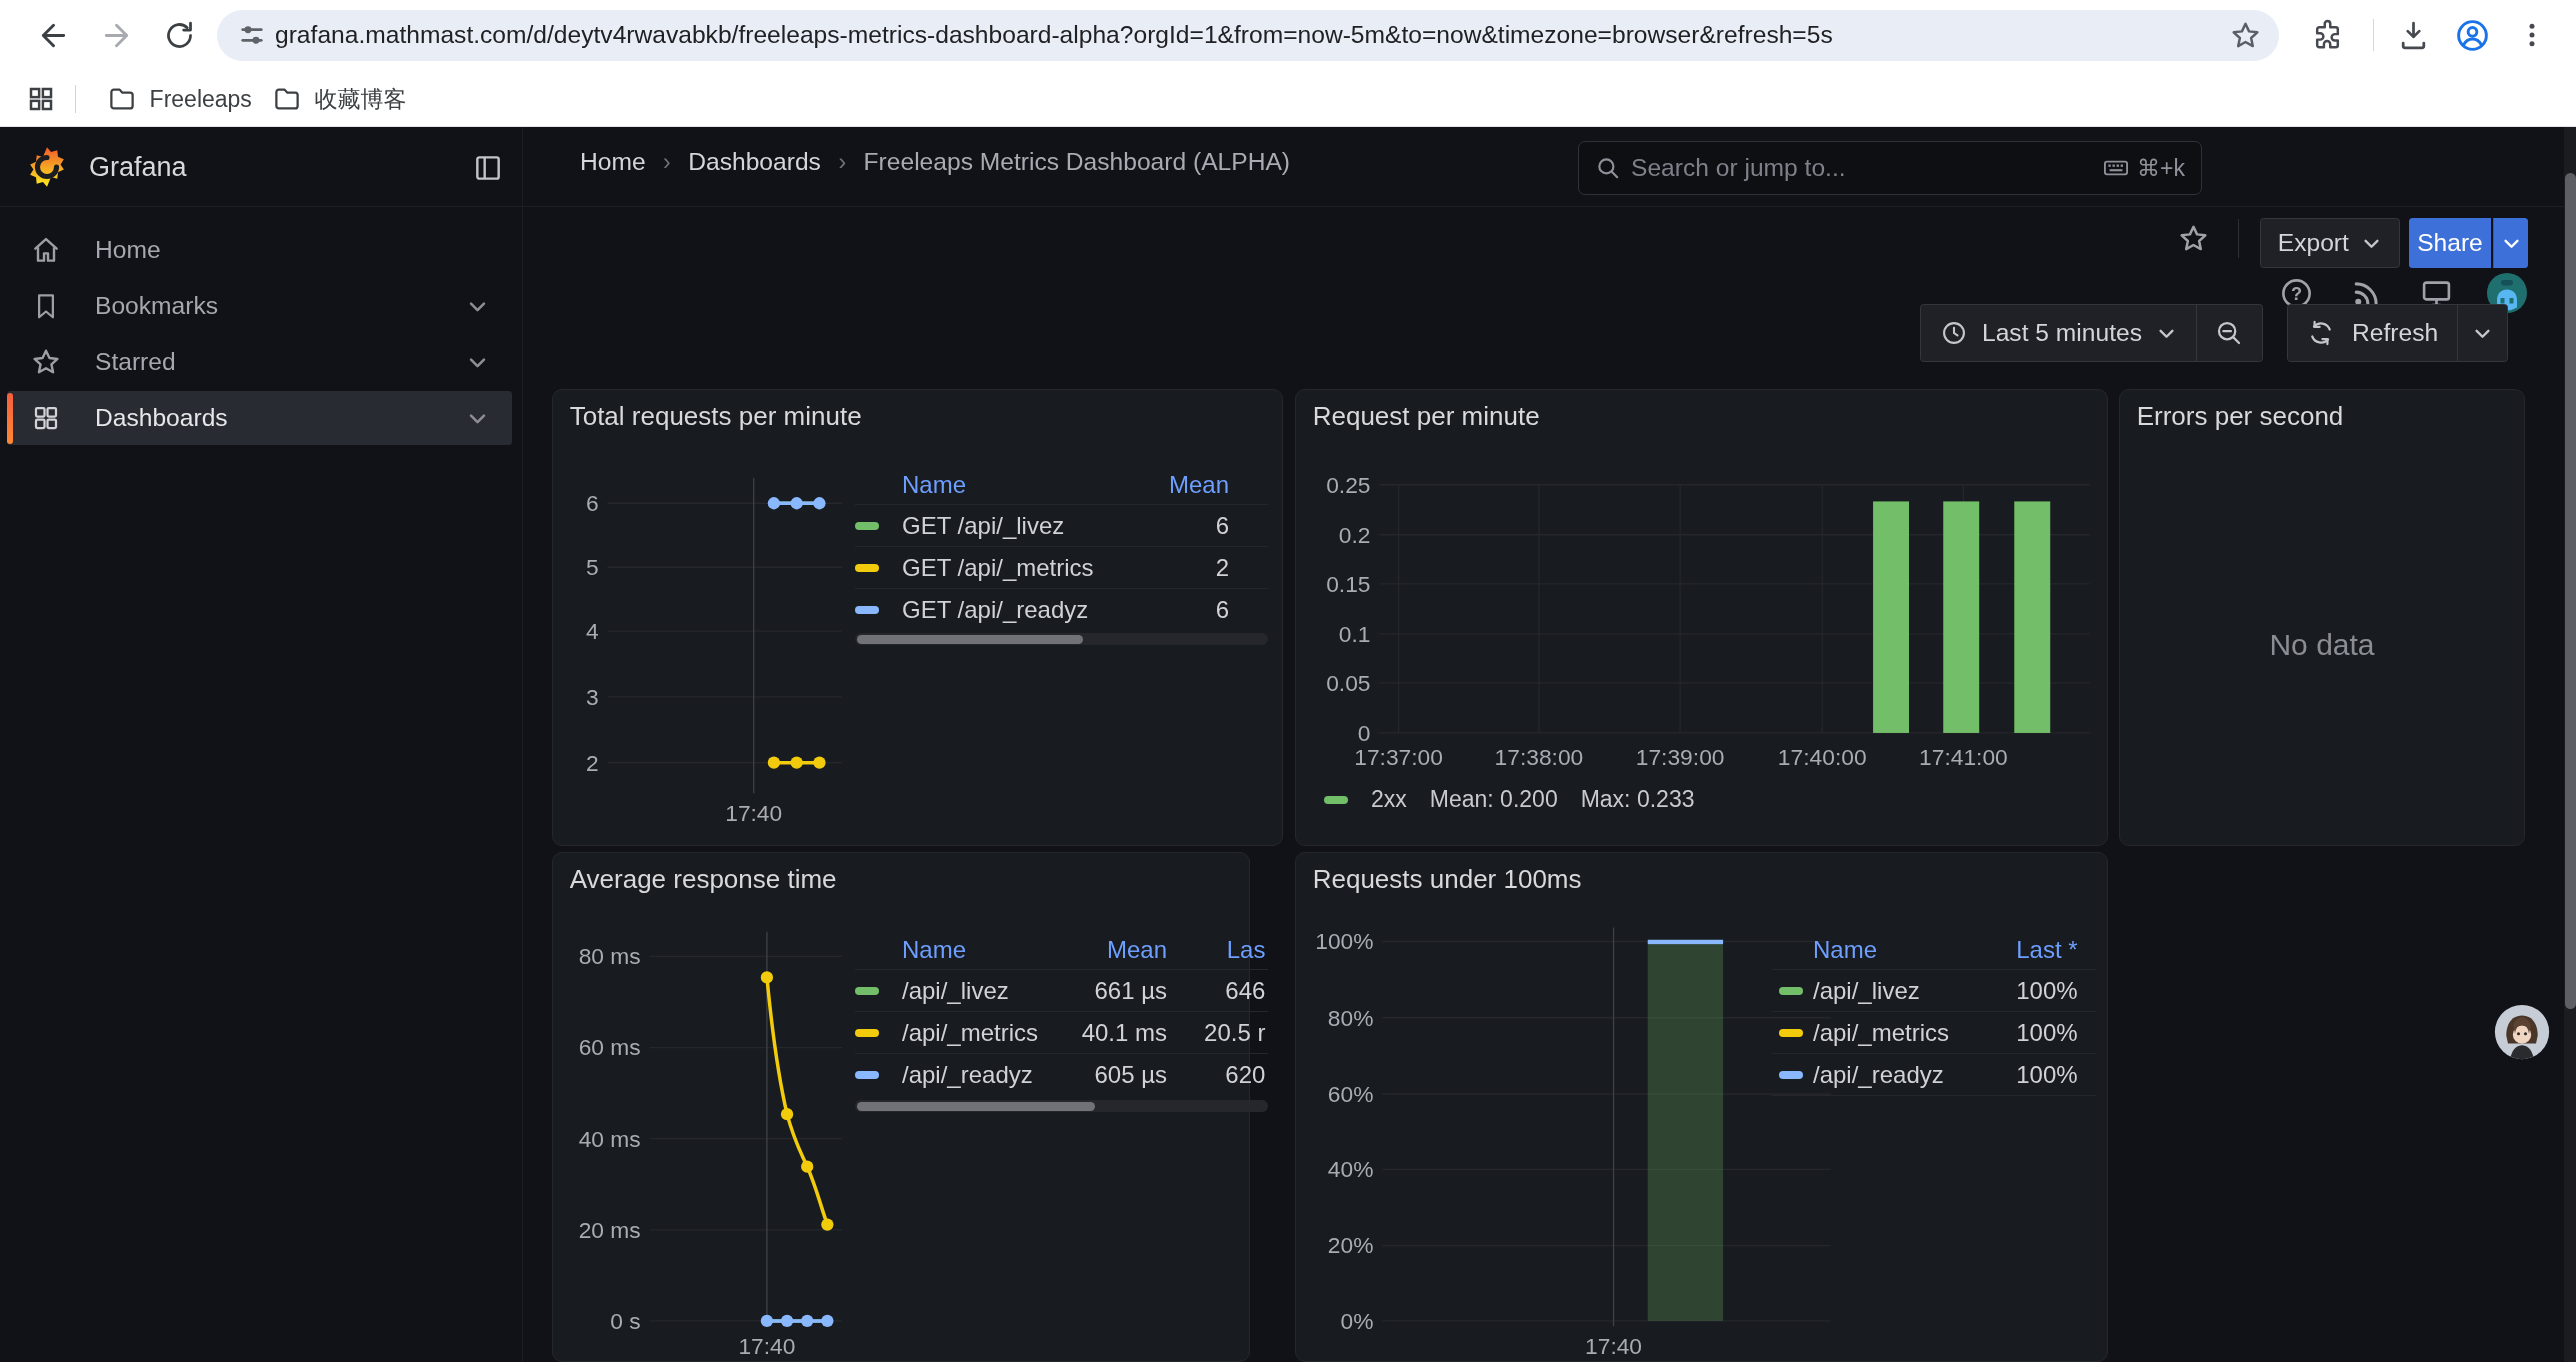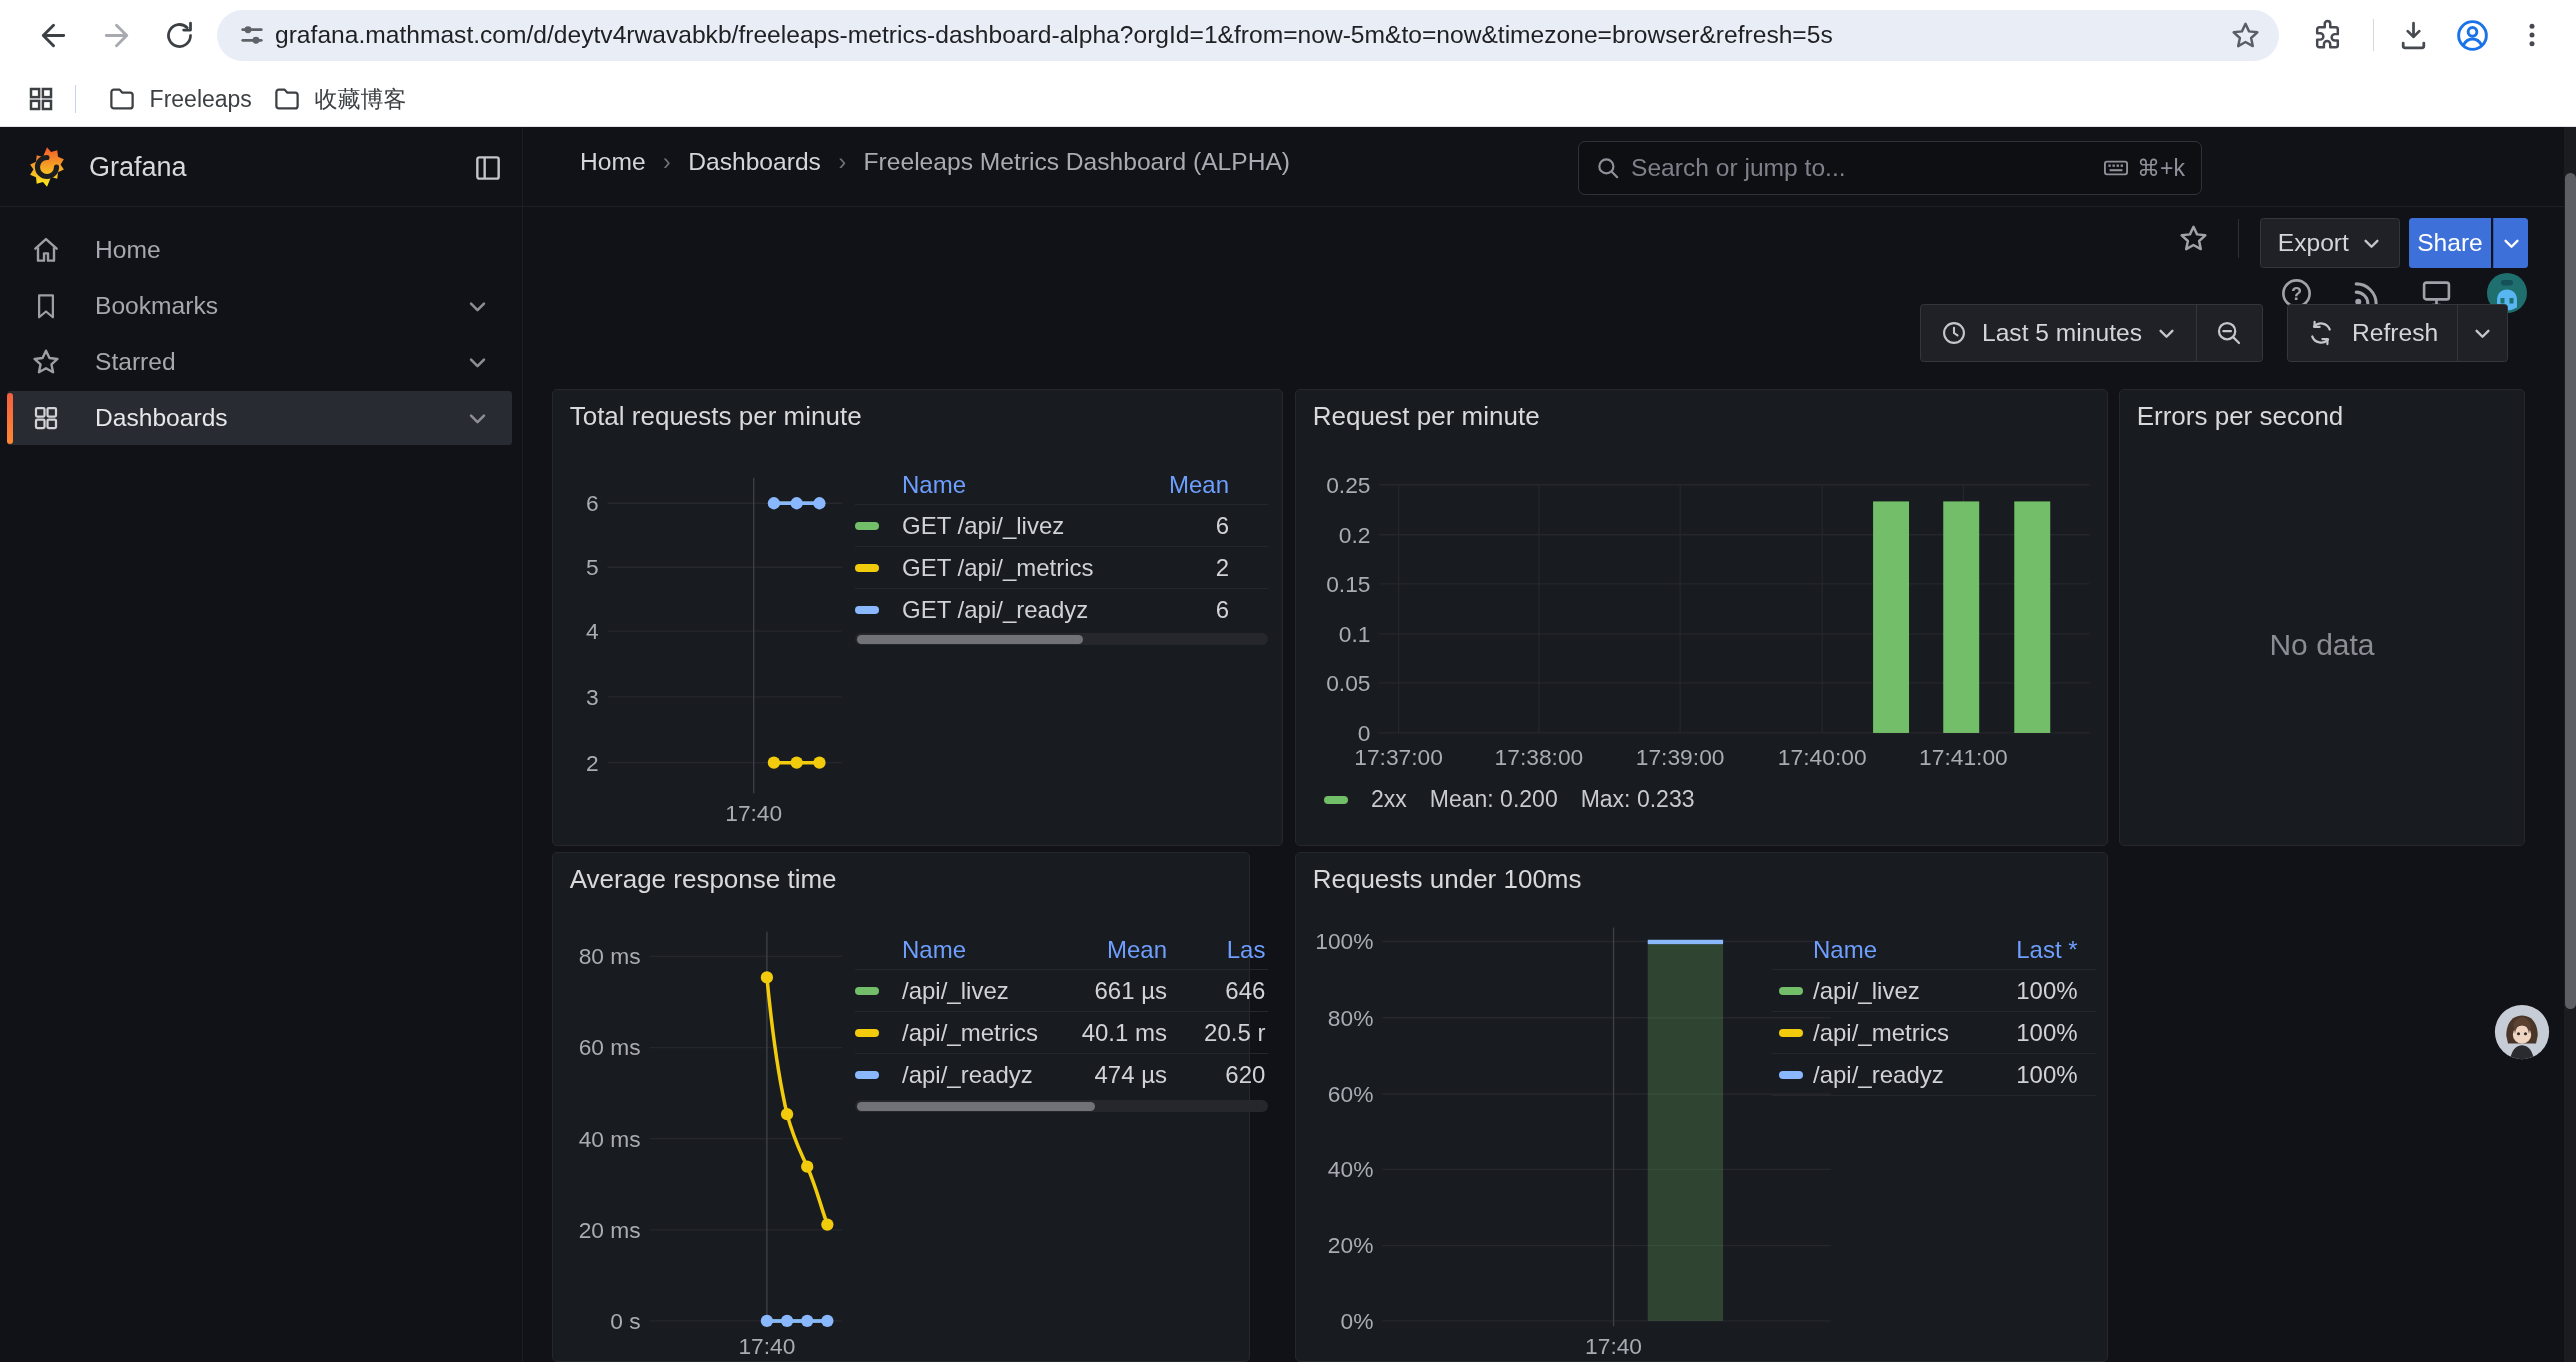--- a/index.html
+++ b/index.html
@@ -37,21 +37,21 @@
     font-family:"Liberation Sans",sans-serif;}
   .searchbox input::placeholder{color:#7e818a;}
   .kbd{color:#8e919a;font-size:23px;display:flex;align-items:center;gap:7px;}
   .hicon{width:40px;height:40px;top:146px;display:flex;align-items:center;justify-content:center;color:#9fa2a9;}
   
   .gbtn{height:50px;background:#1f2127;border:0.9px solid #34363d;border-radius:3.5px;display:flex;align-items:center;
     justify-content:center;color:#d4d5d9;font-size:24.6px;gap:12.3px;box-sizing:border-box;}
   .bluebtn{background:#3D71D9;border:none;color:#ffffff;font-weight:500;}
   .timegroup{display:flex;align-items:center;background:#1f2127;border:0.9px solid #34363d;border-radius:3.5px;box-sizing:border-box;color:#d4d5d9;}
   
-  .panel{background:#181b1f;border:0.9px solid #25272c;border-radius:5px;box-sizing:border-box;}
+  .panel{background:#181b1f;border:0.9px solid #25272c;border-radius:10px;box-sizing:border-box;}
   .ptitle{position:absolute;left:16.7px;top:10.5px;font-size:26px;font-weight:500;color:#d8d9da;}
   svg text{font-family:"Liberation Sans",sans-serif;}
   .tick{fill:#a9acb3;font-size:26px;}
   .ltable{position:absolute;font-size:24px;color:#d0d2d7;}
   .lhd{position:relative;height:39px;color:#6E9FFF;font-weight:500;}
   .lrow{position:relative;height:41px;border-top:0.9px solid #25272d;}
   .lrow:last-of-type{border-bottom:0.9px solid #25272d;}
   .cl{position:absolute;top:50%;transform:translateY(-50%);white-space:nowrap;}
   .sw{position:absolute;top:50%;transform:translateY(-50%);width:24px;height:8px;border-radius:4.4px;}
   .sw.g{background:#73BF69;} .sw.y{background:#F2CC0C;} .sw.b{background:#8AB8FF;}
@@ -492,21 +492,21 @@
         </div>
         <div class="lrow">
           <span class="sw y"></span>
           <span class="cl" style="left:47px">/api/_metrics</span>
           <span class="cl" style="right:101px">40.1 ms</span>
           <span class="cl" style="right:2.6px">20.5 r</span>
         </div>
         <div class="lrow">
           <span class="sw b"></span>
           <span class="cl" style="left:47px">/api/_readyz</span>
-          <span class="cl" style="right:101px">474 µs</span>
+          <span class="cl" style="right:101px">605 µs</span>
           <span class="cl" style="right:2.6px">620</span>
         </div>
         <div class="hscroll" style="left:0;top:170px;width:413px">
           <div class="hthumb" style="width:238px"></div>
         </div>
       </div>
     </div>
 
     <div class="abs panel" style="left:1295px;top:725px;width:813px;height:510px">
       <div class="ptitle">Requests under 100ms</div>

